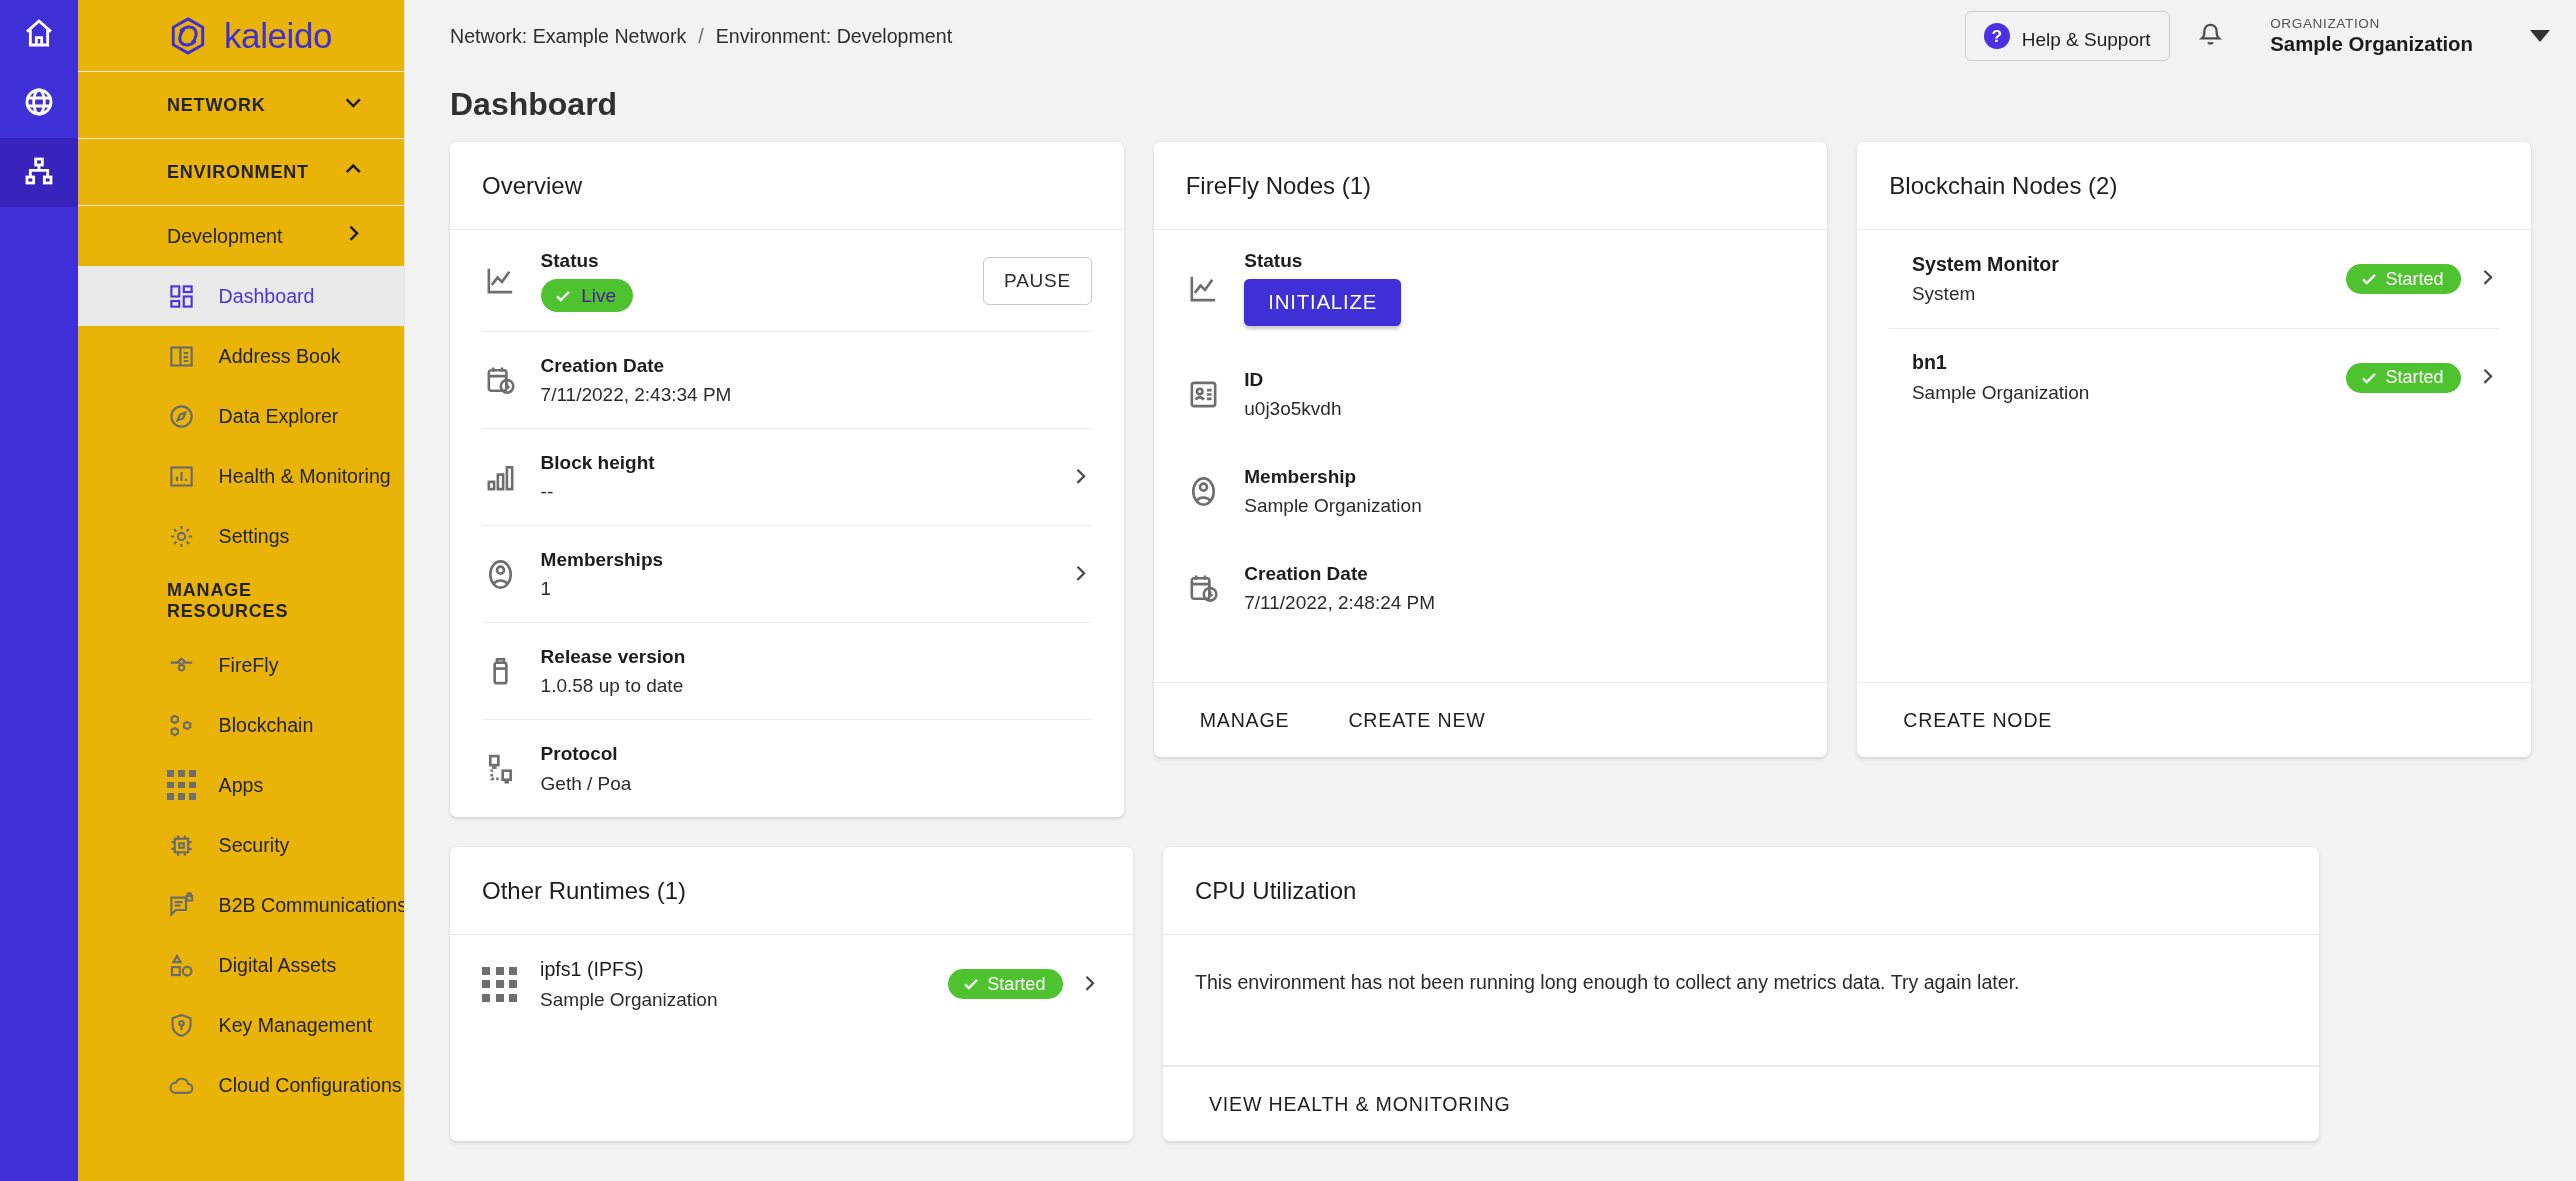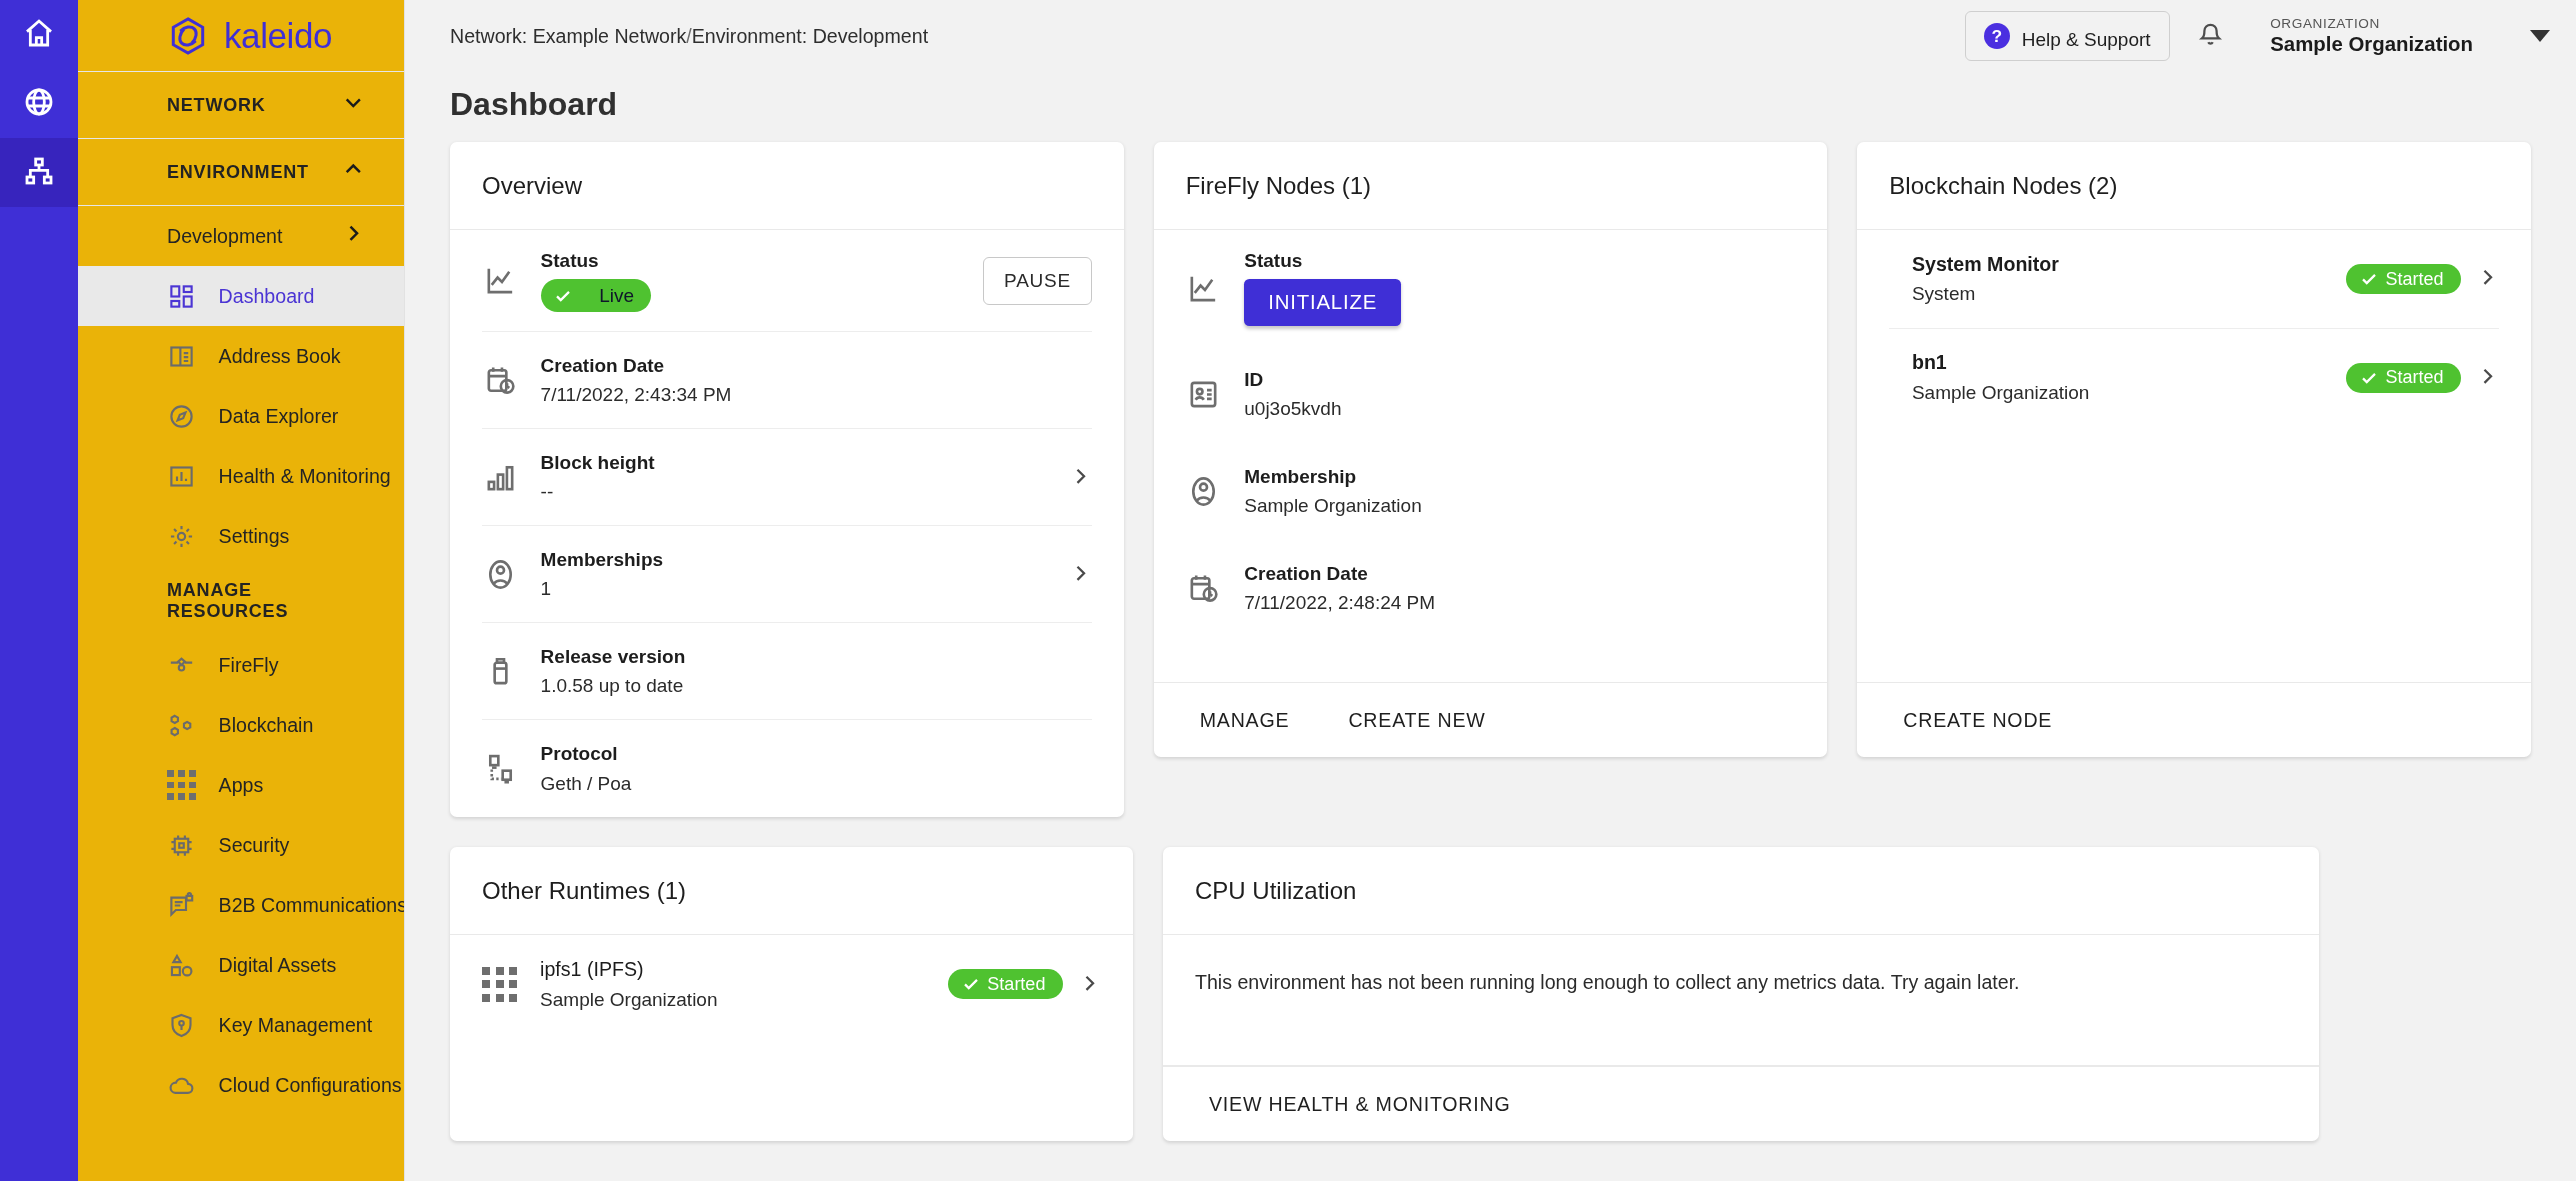--- a/index.html
+++ b/index.html
@@ -58,21 +58,21 @@
     height: 69px; display: flex; align-items: center; padding: 0 39px 0 89px;
     font-size: 18px; font-weight: bold; letter-spacing: 0.8px; color: #232323;
   }
 
   
   .main { flex: 1 1 auto; display: flex; flex-direction: column; background: #f2f2f2; min-width: 0; }
   .topbar {
     height: 72px; display: flex; align-items: center; justify-content: space-between;
     padding: 0 26px 0 45px; background: #f2f2f2; flex: 0 0 72px;
   }
-  .crumbs { font-size: 19.6px; color: #2e2e2e; display: flex; align-items: flex-end; }
+  .crumbs { font-size: 19.6px; color: #2e2e2e; display: flex; align-items: flex-end; gap: 12px; }
   .crumb-sep { color: #6d6d6d; }
   .topright { display: flex; align-items: center; gap: 27px; }
   .help-btn {
     display: flex; align-items: center; gap: 12px; border: 0.8px solid #cfcfcf;
     border-radius: 6px; padding: 9.8px 18px; background: #f2f2f2; cursor: pointer;
   }
   .help-circle {
     width: 26px; height: 26px; border-radius: 50%; background: #4b2fe0; color: #fff;
     font-size: 17.4px; font-weight: bold; display: flex; align-items: center; justify-content: center;
   }
@@ -111,21 +111,21 @@
   }
   .drow:last-child { border-bottom: 0; }
   .drow .d-ico { width: 36px; flex: 0 0 36px; display: flex; align-items: center; justify-content: center; }
   .drow .d-ico svg { width: 35px; height: 35px; fill: none; stroke: #6e6e6e; stroke-width: 1.8; }
   .d-main { flex: 1 1 auto; min-width: 0; }
   .d-label { font-size: 19px; font-weight: bold; color: #1d1d1d; margin-bottom: 7.5px; }
   .d-value { font-size: 19px; color: #2b2b2b; }
   .d-tail { display: flex; align-items: center; gap: 15px; }
 
   .badge-live {
-    display: inline-flex; align-items: center; gap: 27px; background: #4fc230; color: #0f172a;
+    display: inline-flex; align-items: center; gap: 9px; background: #4fc230; color: #4c1d95;
     border-radius: 18px; padding: 5.3px 16.6px 5.3px 13.6px; font-size: 19px;
   }
   .badge-started {
     display: inline-flex; align-items: center; gap: 7.5px; background: #4fc230; color: #fff;
     border-radius: 18px; padding: 4.5px 18px 4.5px 13.6px; font-size: 18px;
   }
   .tick { width: 18px; height: 18px; stroke: #fff; stroke-width: 3; fill: none; }
 
   .pause-btn {
     border: 0.8px solid #c8c8c8; border-radius: 6px; background: #fff; cursor: pointer;

